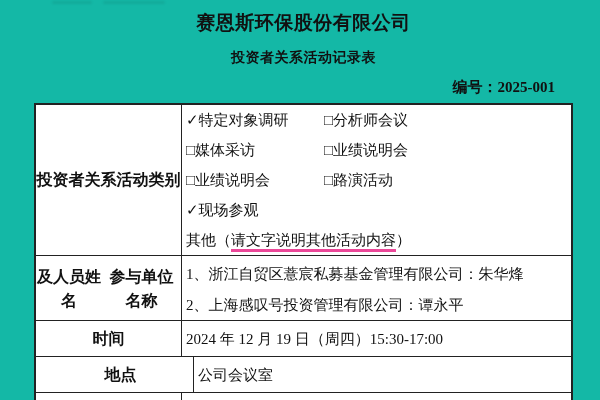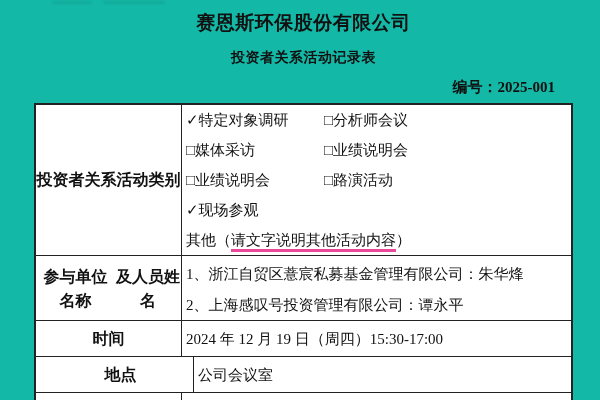--- a/index.html
+++ b/index.html
@@ -113,22 +113,22 @@
           <span class="opt1"><span class="mark">✓</span><span>现场参观</span></span>
         </div>
         <div class="otherline">
           <span>其他（</span><span class="uline">请文字说明其他活动内容</span><span>）</span>
         </div>
       </div>
     </div>
 
     <div class="trow r2">
       <div class="hcell">
+        <span>及人员姓名</span>
         <span>参与单位名称</span>
-        <span>及人员姓名</span>
       </div>
       <div class="bcell">
         <div class="pline">1、浙江自贸区薏宸私募基金管理有限公司：朱华烽</div>
         <div class="pline">2、上海感叹号投资管理有限公司：谭永平</div>
       </div>
     </div>
 
     <div class="trow r3">
       <div class="hcell">时间</div>
       <div class="bcell">

